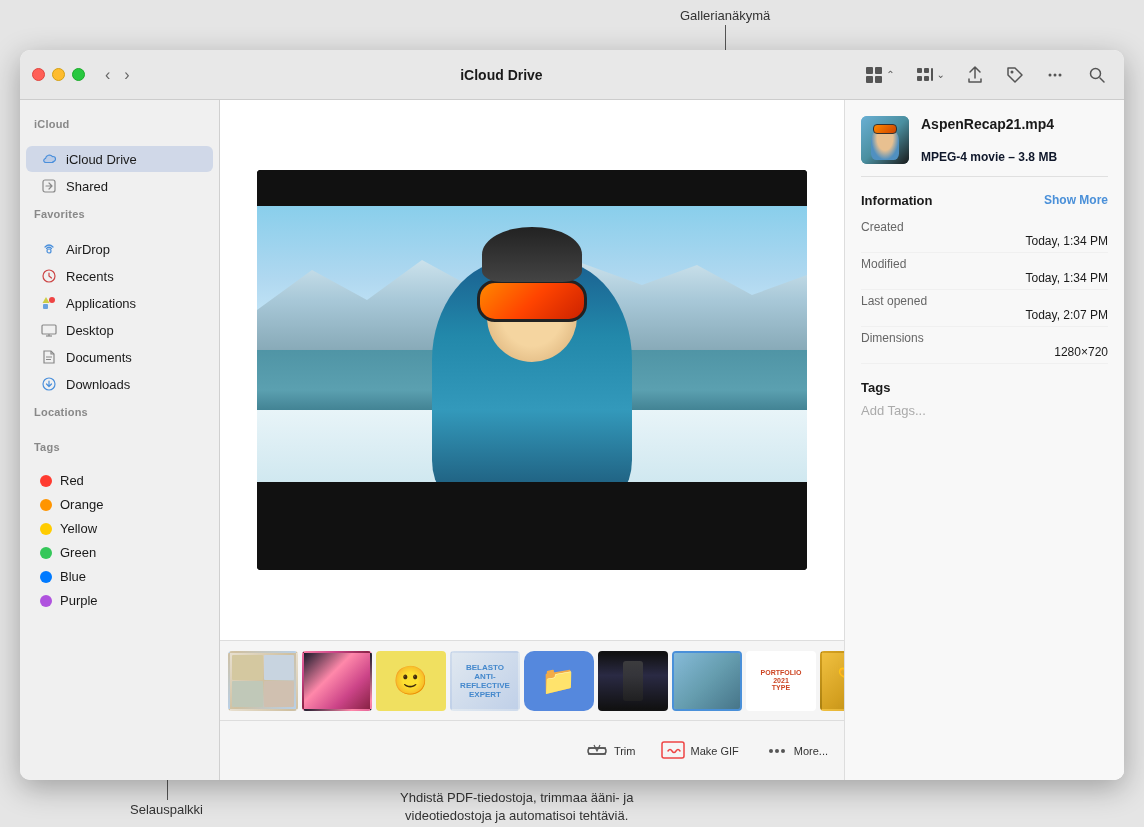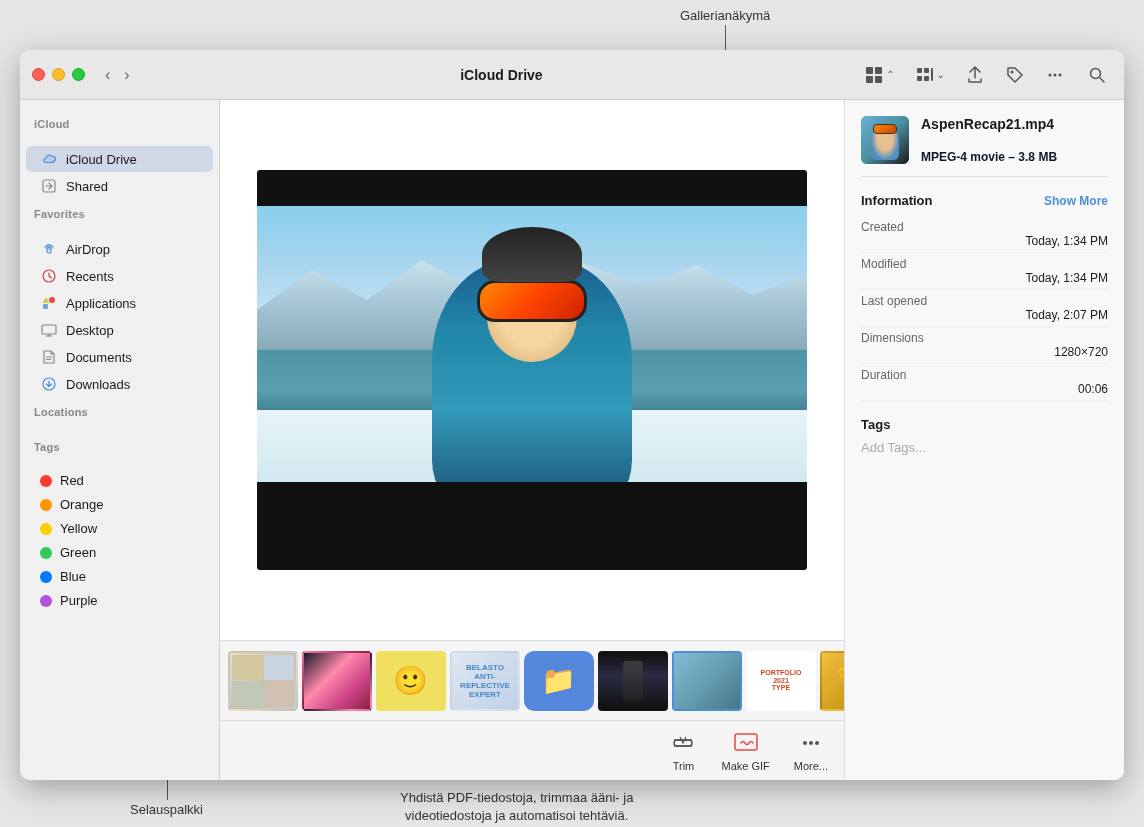--- a/index.html
+++ b/index.html
@@ -285,21 +285,21 @@
       border-top: 1px solid #ddd;
       display: flex;
       align-items: center;
       justify-content: flex-end;
       padding: 0 16px;
       gap: 24px;
       flex-shrink: 0;
     }
     .action-btn {
       display: flex;
-      flex-direction: column;
+      flex-direction: row;
       align-items: center;
       gap: 3px;
       cursor: pointer;
       background: none;
       border: none;
       color: #333;
       font-size: 11px;
     }
     .action-btn .icon-circle {
       width: 28px;
@@ -359,21 +359,20 @@
       font-weight: bold;
     }
 
     .info-section-title {
       font-size: 13px;
       font-weight: 600;
       color: #1a1a1a;
       margin-bottom: 8px;
       display: flex;
       justify-content: space-between;
-      align-items: center;
     }
     .show-more-link {
       font-size: 12px;
       color: #4a90d9;
       cursor: pointer;
     }
 
     .info-row {
       display: flex;
       justify-content: space-between;
@@ -715,24 +714,20 @@
               <span class="info-value">Today, 1:34 PM</span>
             </div>
             <div class="info-row">
               <span class="info-label">Last opened</span>
               <span class="info-value">Today, 2:07 PM</span>
             </div>
             <div class="info-row">
               <span class="info-label">Dimensions</span>
               <span class="info-value">1280×720</span>
             </div>
-            <div class="info-row">
-              <span class="info-label">Duration</span>
-              <span class="info-value">00:06</span>
-            </div>
 
             <div class="tags-section">
               <div class="tags-title">Tags</div>
               <div class="add-tags">Add Tags...</div>
             </div>
           </div>
 
         </div>
       </div>
     </div>

